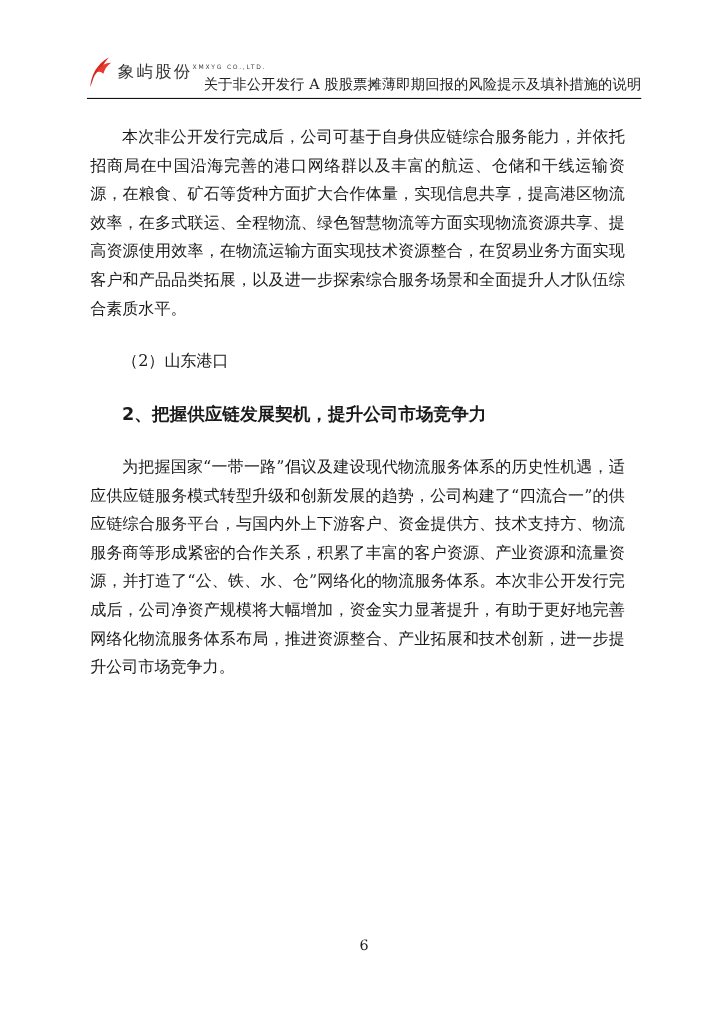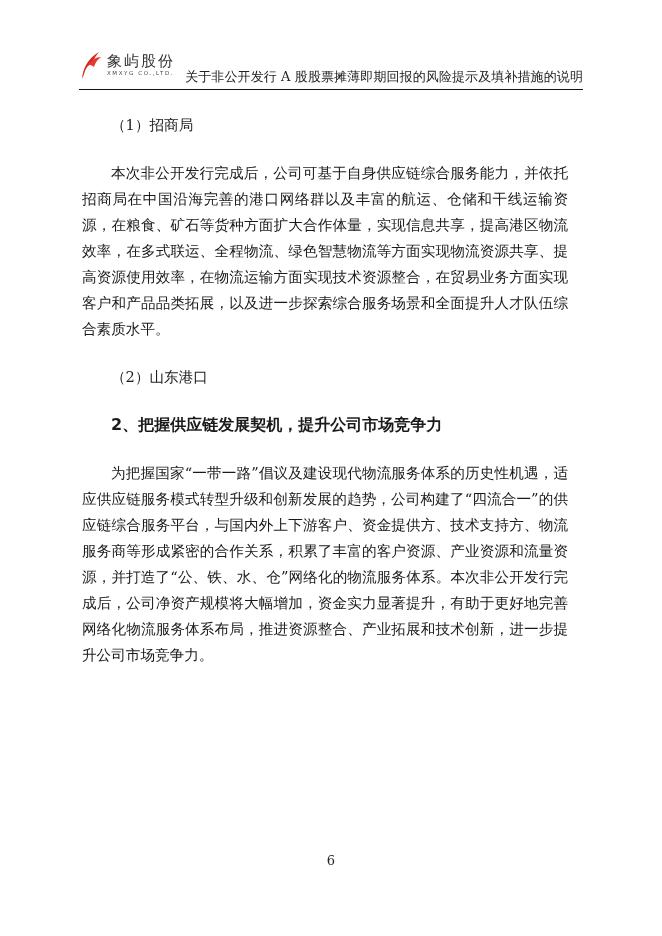--- a/index.html
+++ b/index.html
@@ -31,21 +31,21 @@
       display: flex;
       align-items: center;
     }
     .logo-mark {
       width: 24px;
       height: 32px;
     }
     .logo-text {
       margin-left: 4px;
       display: flex;
-      flex-direction: column;
+      flex-direction: row;
       line-height: 1;
     }
     .logo-cn {
       font-family: "DejaVu Sans", "Liberation Sans", sans-serif;
       font-size: 15px;
       letter-spacing: 2px;
       color: #333;
     }
     .logo-en {
       font-family: "DejaVu Sans", "Liberation Sans", sans-serif;
@@ -110,20 +110,19 @@
     </svg>
     <div class="logo-text">
       <span class="logo-cn">象屿股份</span>
       <span class="logo-en">XMXYG CO.,LTD.</span>
     </div>
   </div>
   <div class="header-title">关于非公开发行 A 股股票摊薄即期回报的风险提示及填补措施的说明</div>
 </div>
 
 <div class="content">
-  <div class="sub-heading">（1）招商局</div>
   <p class="para">本次非公开发行完成后，公司可基于自身供应链综合服务能力，并依托招商局在中国沿海完善的港口网络群以及丰富的航运、仓储和干线运输资源，在粮食、矿石等货种方面扩大合作体量，实现信息共享，提高港区物流效率，在多式联运、全程物流、绿色智慧物流等方面实现物流资源共享、提高资源使用效率，在物流运输方面实现技术资源整合，在贸易业务方面实现客户和产品品类拓展，以及进一步探索综合服务场景和全面提升人才队伍综合素质水平。</p>
   <div class="sub-heading">（2）山东港口</div>
   <div class="section-heading">2、把握供应链发展契机，提升公司市场竞争力</div>
   <p class="para">为把握国家“一带一路”倡议及建设现代物流服务体系的历史性机遇，适应供应链服务模式转型升级和创新发展的趋势，公司构建了“四流合一”的供应链综合服务平台，与国内外上下游客户、资金提供方、技术支持方、物流服务商等形成紧密的合作关系，积累了丰富的客户资源、产业资源和流量资源，并打造了“公、铁、水、仓”网络化的物流服务体系。本次非公开发行完成后，公司净资产规模将大幅增加，资金实力显著提升，有助于更好地完善网络化物流服务体系布局，推进资源整合、产业拓展和技术创新，进一步提升公司市场竞争力。</p>
 </div>
 
 <div class="page-number">6</div>
 
 </body></html>

